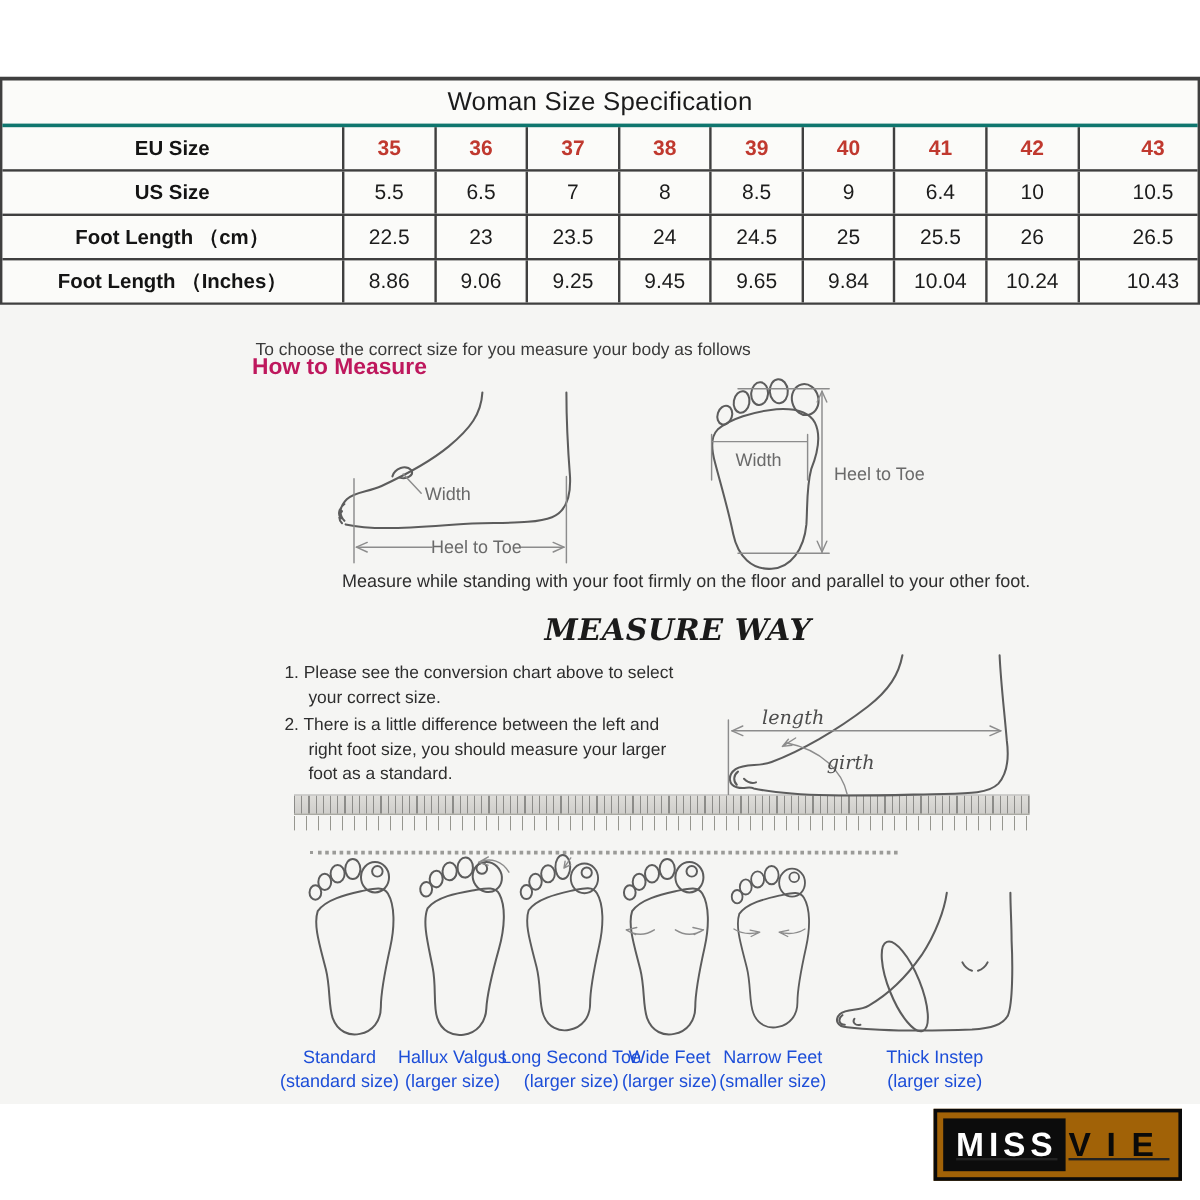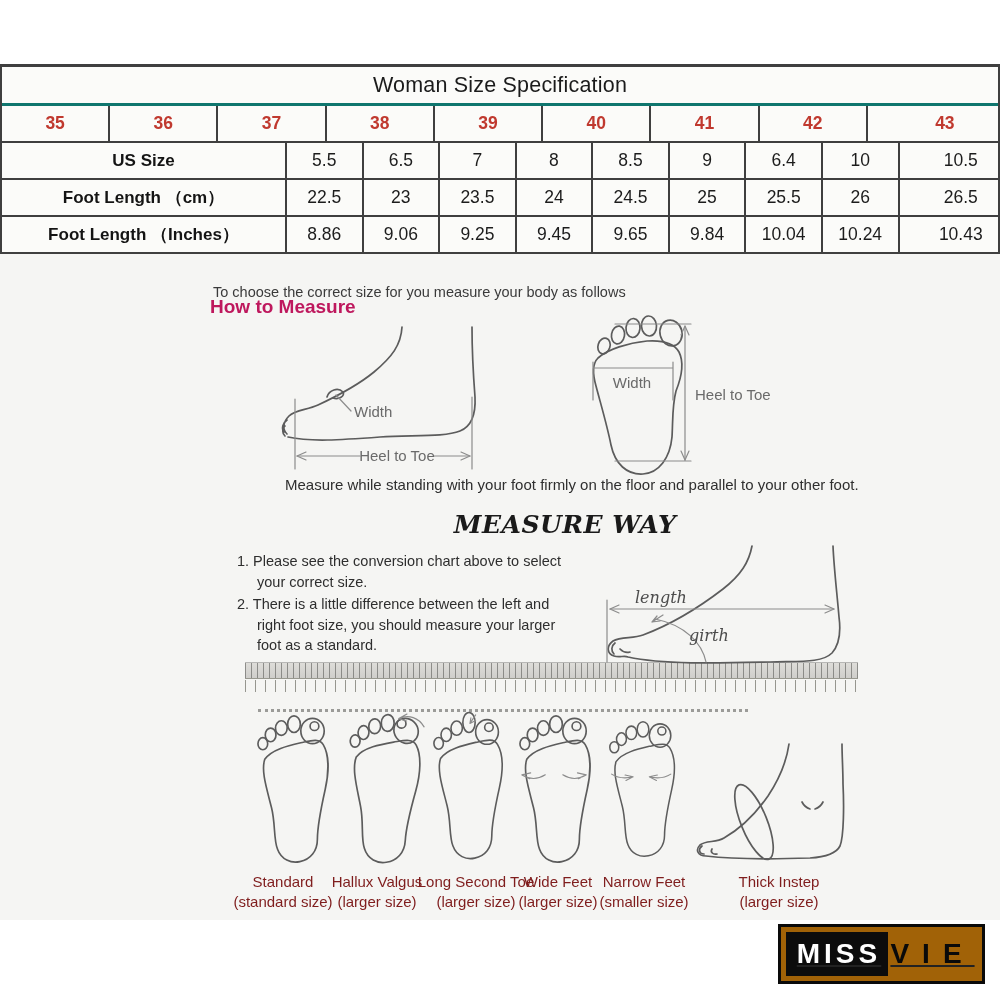--- a/index.html
+++ b/index.html
@@ -46,21 +46,21 @@
   .ruler-band{position:absolute;left:245px;top:662px;width:613px;height:17px;box-sizing:border-box;
               border-top:1px solid #b7b7b5;border-bottom:1px solid #98988f;
               background-image:repeating-linear-gradient(90deg,rgba(115,115,112,.75) 0 1px,transparent 1px 6px),
                                linear-gradient(#deddd9,#cfcecb);}
   .ruler-ticks{position:absolute;left:245px;top:680px;width:613px;height:12px;
                background-image:repeating-linear-gradient(90deg,#96968f 0 1px,transparent 1px 10px);}
 
   
   .dotted-line{position:absolute;left:258px;top:709px;width:490px;height:0;border-top:3px dotted #9b9b98;}
   .ft{position:absolute;}
-  .ft-label{position:absolute;top:872px;width:150px;text-align:center;font-size:15px;line-height:1.32;color:#7f1d1d;}
+  .ft-label{position:absolute;top:872px;width:150px;text-align:center;font-size:15px;line-height:1.32;color:#1d4ed8;}
 
   
   svg{display:block;overflow:visible;}
   .sk{stroke:#5c5c5c;stroke-width:1.7;fill:none;stroke-linecap:round;stroke-linejoin:round;}
   .dim{stroke:#8c8c8c;stroke-width:1.2;fill:none;stroke-linecap:round;}
   .dlab{fill:#6a6a6a;font-size:15px;font-family:"Liberation Sans",sans-serif;}
   .mwlab{fill:#4c4c4c;font-size:16px;font-family:"DejaVu Serif",serif;font-style:italic;}
 
   
   .logo{position:absolute;left:778px;top:924px;width:207px;height:60px;box-sizing:border-box;
@@ -73,20 +73,21 @@
 </head>
 <body>
 
 <div class="canvas">
   <div class="photo-bg"></div>
 
   <div class="size-table">
     <div class="t-title">Woman Size Specification</div>
 
     <div class="t-row">
+      <div class="t-label">EU Size</div>
       <div class="t-cell eu">35</div>
       <div class="t-cell eu">36</div>
       <div class="t-cell eu">37</div>
       <div class="t-cell eu">38</div>
       <div class="t-cell eu">39</div>
       <div class="t-cell eu">40</div>
       <div class="t-cell eu">41</div>
       <div class="t-cell eu">42</div>
       <div class="t-cell eu">43</div>
     </div>

